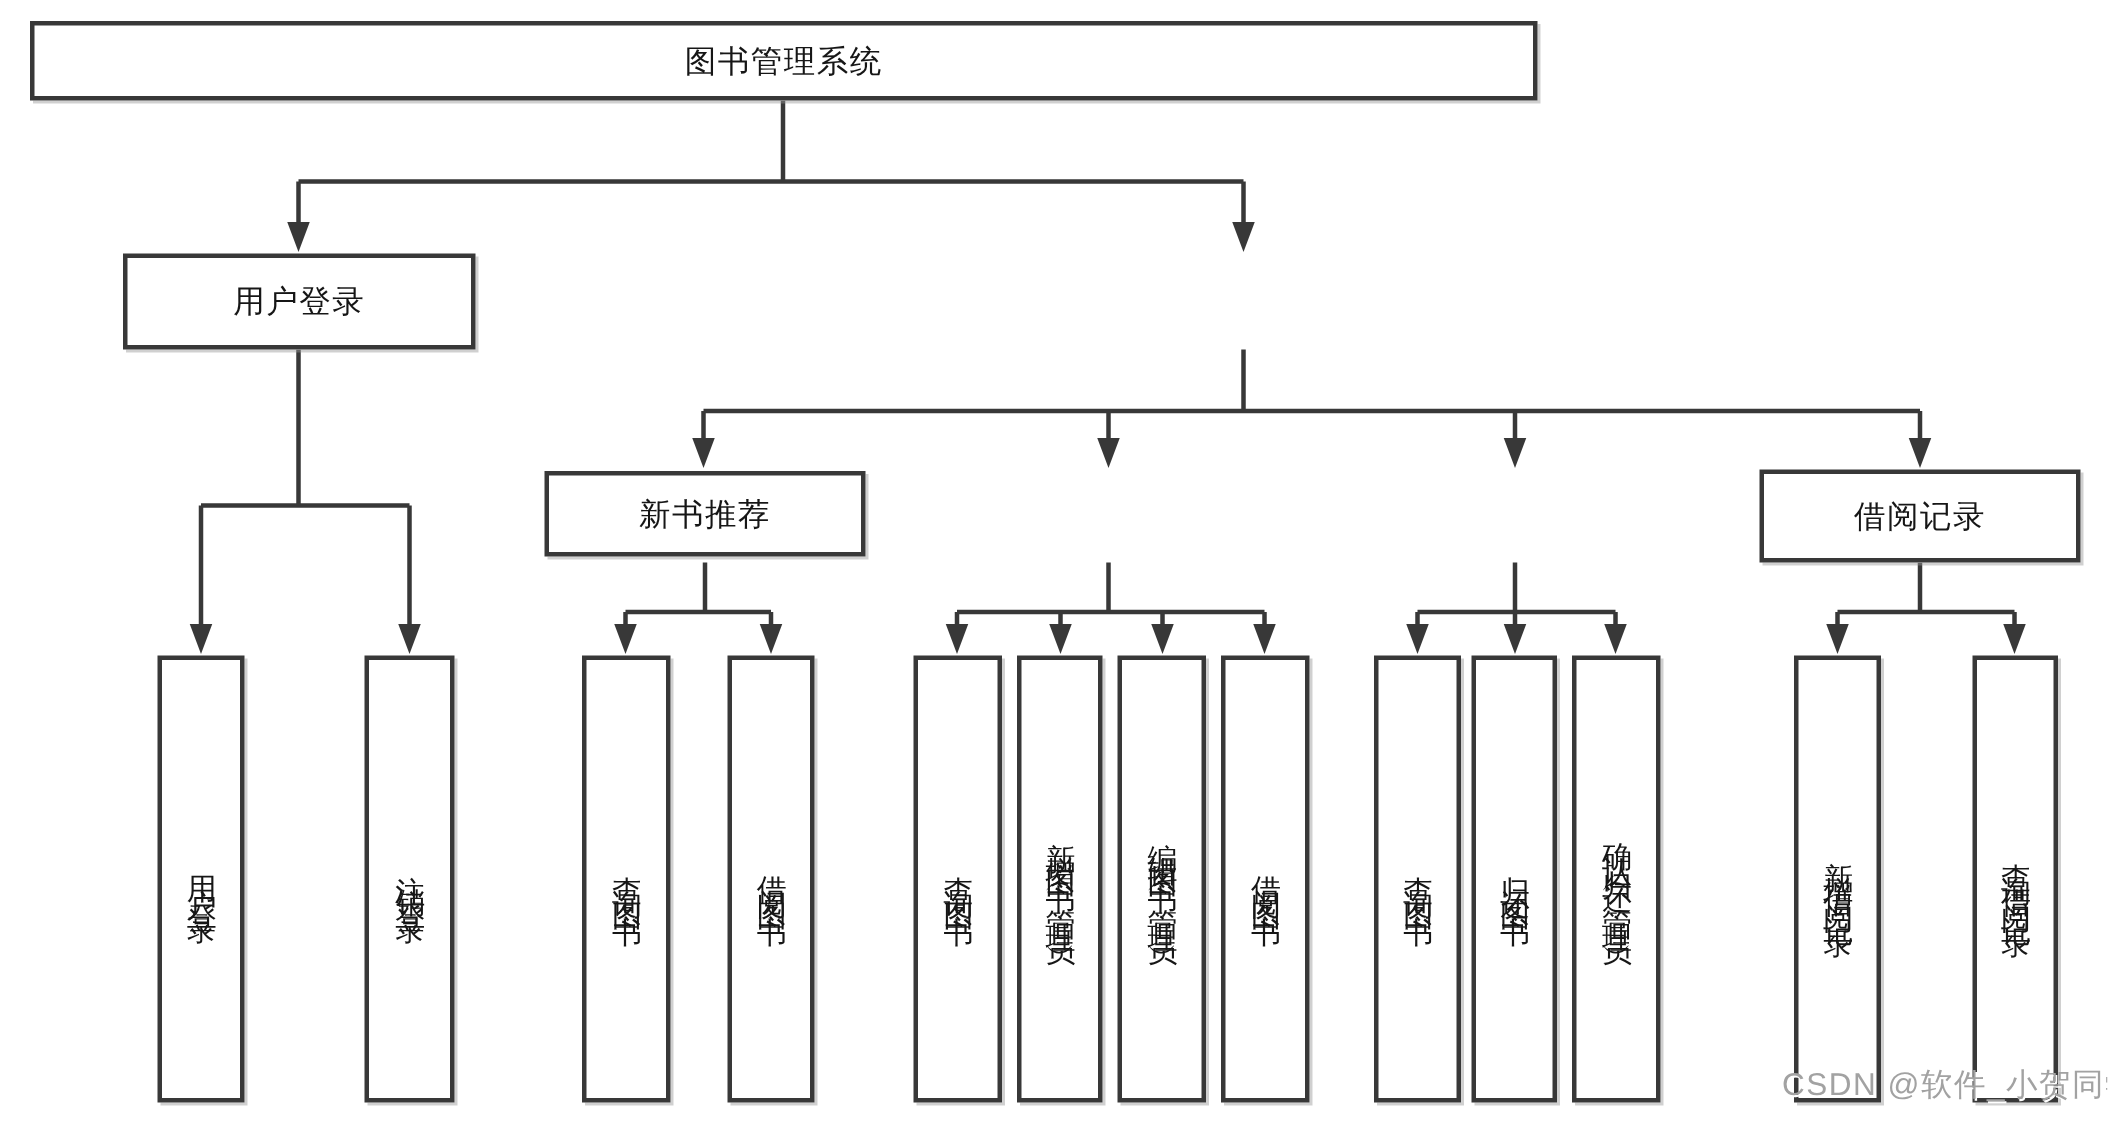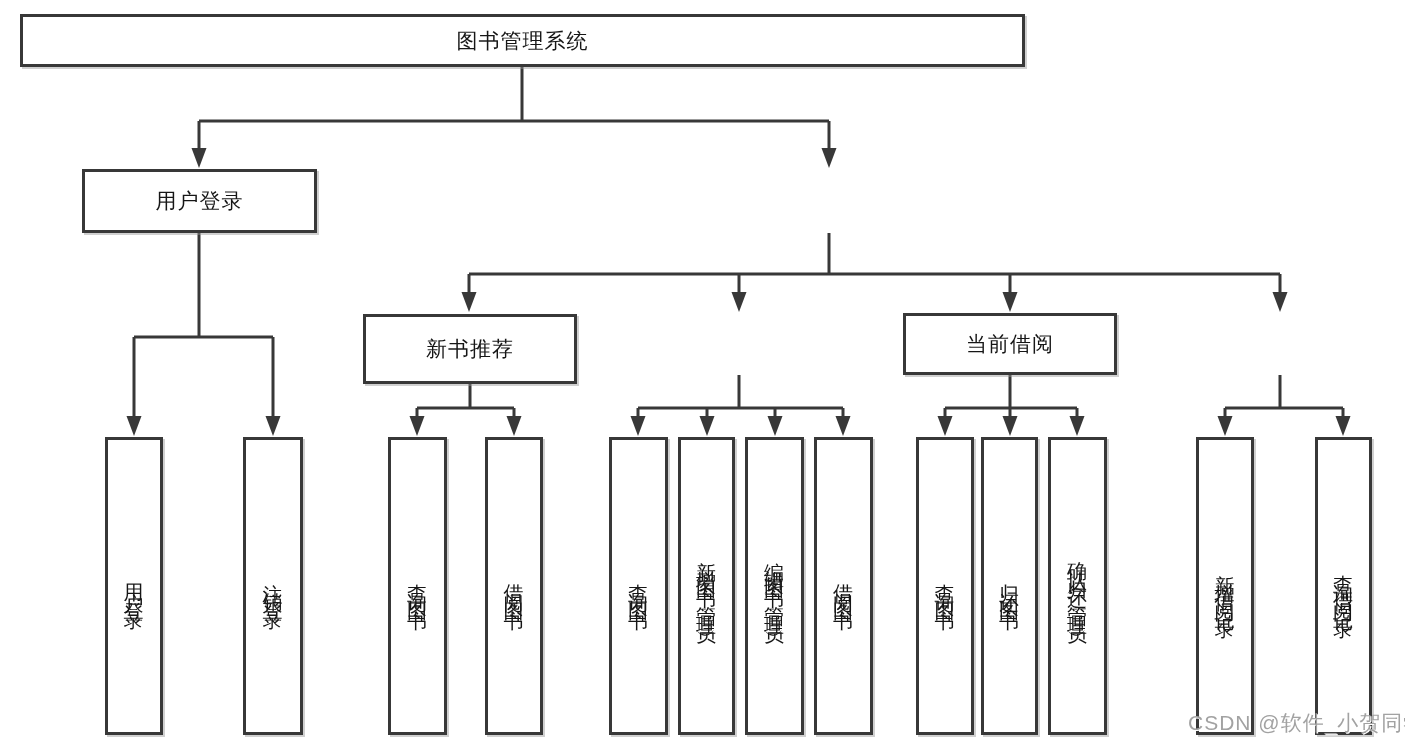--- a/index.html
+++ b/index.html
@@ -76,22 +76,22 @@
       <path d="M1069.5,416 L1084.5,416 L1077,436 Z"></path>
       <path d="M1217.5,416 L1232.5,416 L1225,436 Z"></path>
       <path d="M1335.5,416 L1350.5,416 L1343,436 Z"></path>
     </g>
   </svg>
 
   <div class="node" style="left:20px;top:14px;width:1005px;height:53px;">图书管理系统</div>
 
   <div class="node" style="left:82px;top:169px;width:235px;height:64px;">用户登录</div>
 
-  <div class="node" style="left:363px;top:314px;width:214px;height:70px;">新书推荐</div>
-  <div class="node" style="left:903px;top:313px;width:214px;height:62px;">当前借阅</div>
+  <div class="node" style="left:363px;top:314px;width:214px;height:57px;">新书推荐</div>
+  <div class="node" style="left:1173px;top:313px;width:214px;height:62px;">借阅记录</div>
 
   <div class="node leaf" style="left:105px;top:437px;width:58px;height:298px;">
     <span class="vtext">用户登录</span>
     </div>
   <div class="node leaf" style="left:243px;top:437px;width:60px;height:298px;">
     <span class="vtext">注销登录</span>
     </div>
 
   <div class="node leaf" style="left:388px;top:437px;width:59px;height:298px;">
     <span class="vtext">查询图书</span>

